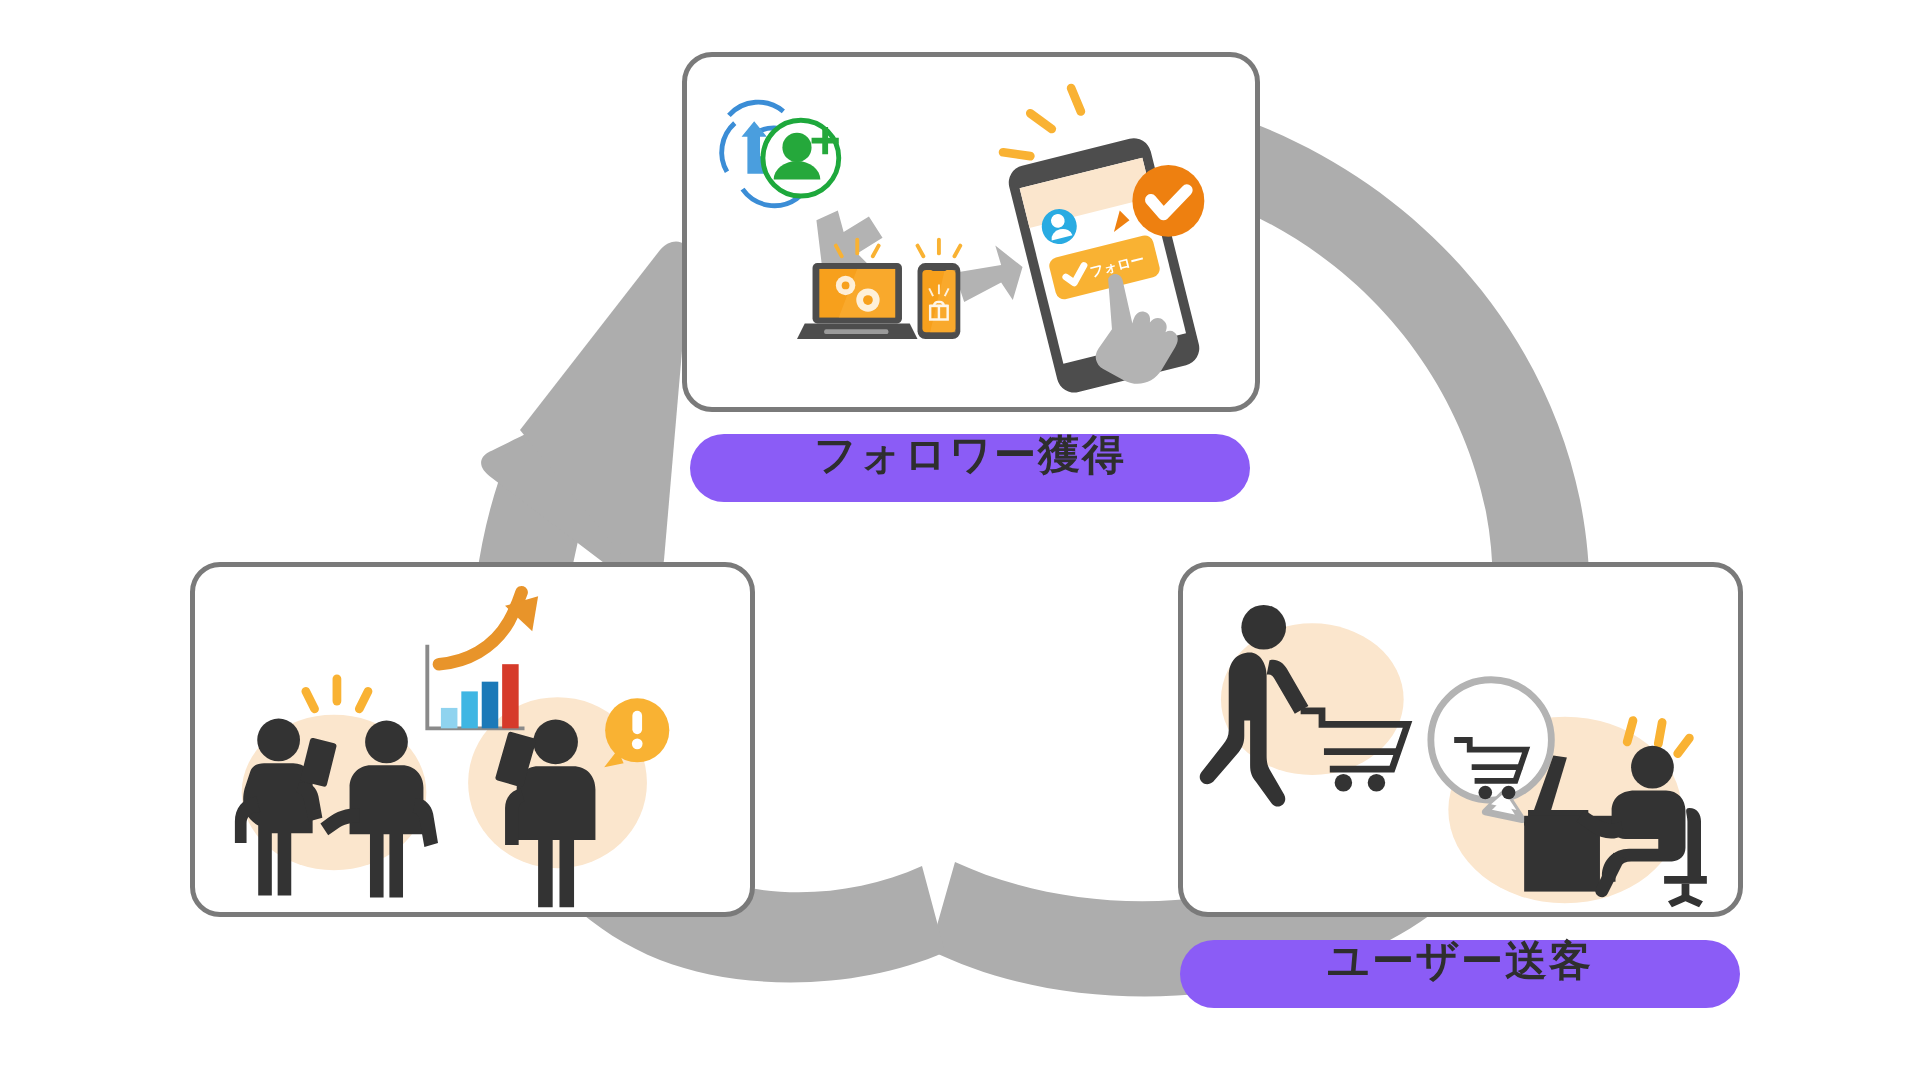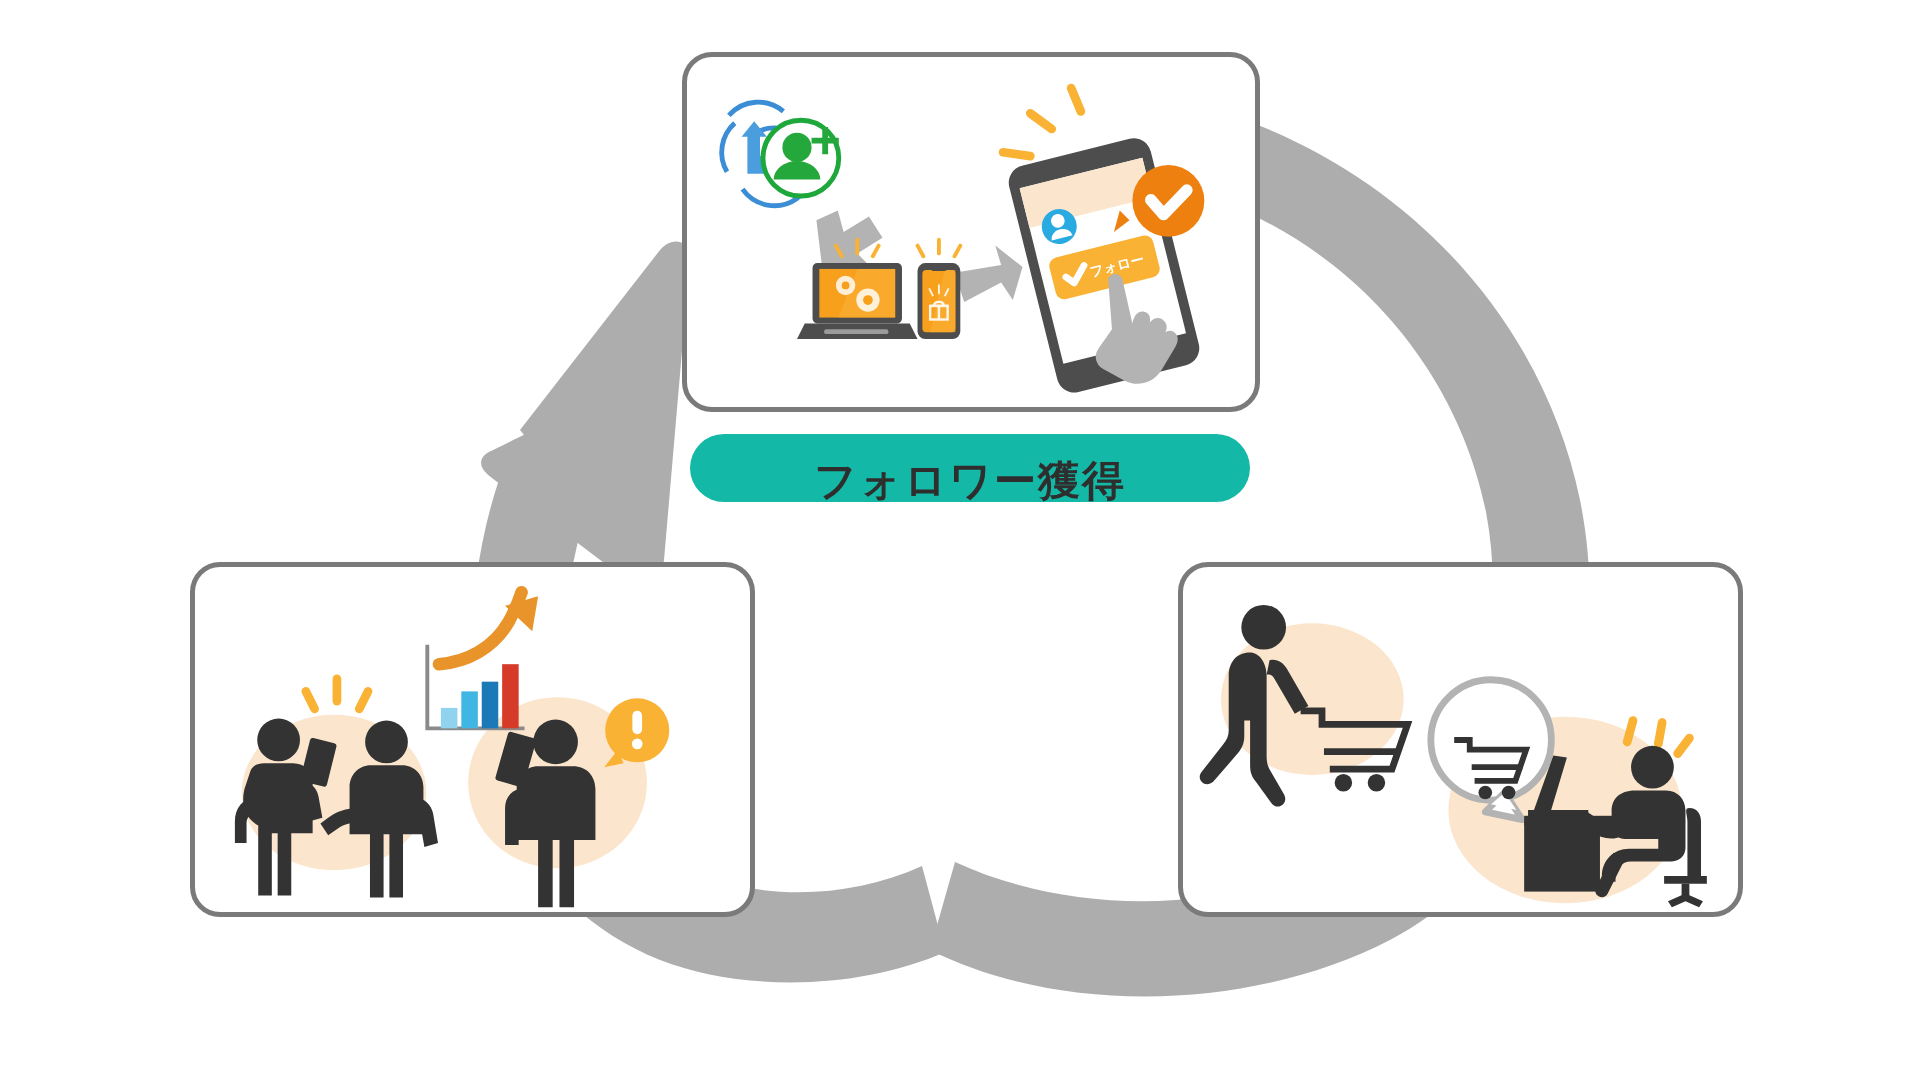--- a/index.html
+++ b/index.html
@@ -26,23 +26,23 @@
   }
   #card-top   {left:682px; top:52px;  width:578px; height:360px;}
   #card-left  {left:190px; top:562px; width:565px; height:355px;}
   #card-right {left:1178px;top:562px; width:565px; height:355px;}
 
   .card-art{position:absolute;left:0;top:0;width:100%;height:100%;}
 
   
   .pill{
     position:absolute;
-    background:#14b8a6;
+    background:#8b5cf6;
     border-radius:60px;
-    display:flex;align-items:flex-end;justify-content:center;
+    display:flex;align-items:flex-start;justify-content:center;
     color:#2e2e2e;
     font-weight:bold;
     letter-spacing:2px;
     z-index:8;
     white-space:nowrap;
   }
   #pill-top   {left:690px; top:434px; width:560px; height:68px; font-size:42px;}
   #pill-left  {left:200px; top:940px; width:560px; height:68px; font-size:42px;}
   #pill-right {left:1180px;top:940px; width:560px; height:68px; font-size:42px;}
 
@@ -313,14 +313,17 @@
         <path d="M492,318 h44 v8 h-44 z"></path>
         <path d="M510,326 h8 l0,14 h-8 z"></path>
         <path d="M496,344 l18,-8 18,8 -4,6 -14,-6 -14,6 z"></path>
       </g>
     </svg>
   </div>
 
   <div class="pill" id="pill-top">
     <span class="pill-text">フォロワー獲得</span>
   </div>
+  <div class="pill" id="pill-right">
+    <span class="pill-text">ユーザー送客</span>
+  </div>
 
 </div>
 
 </body></html>

